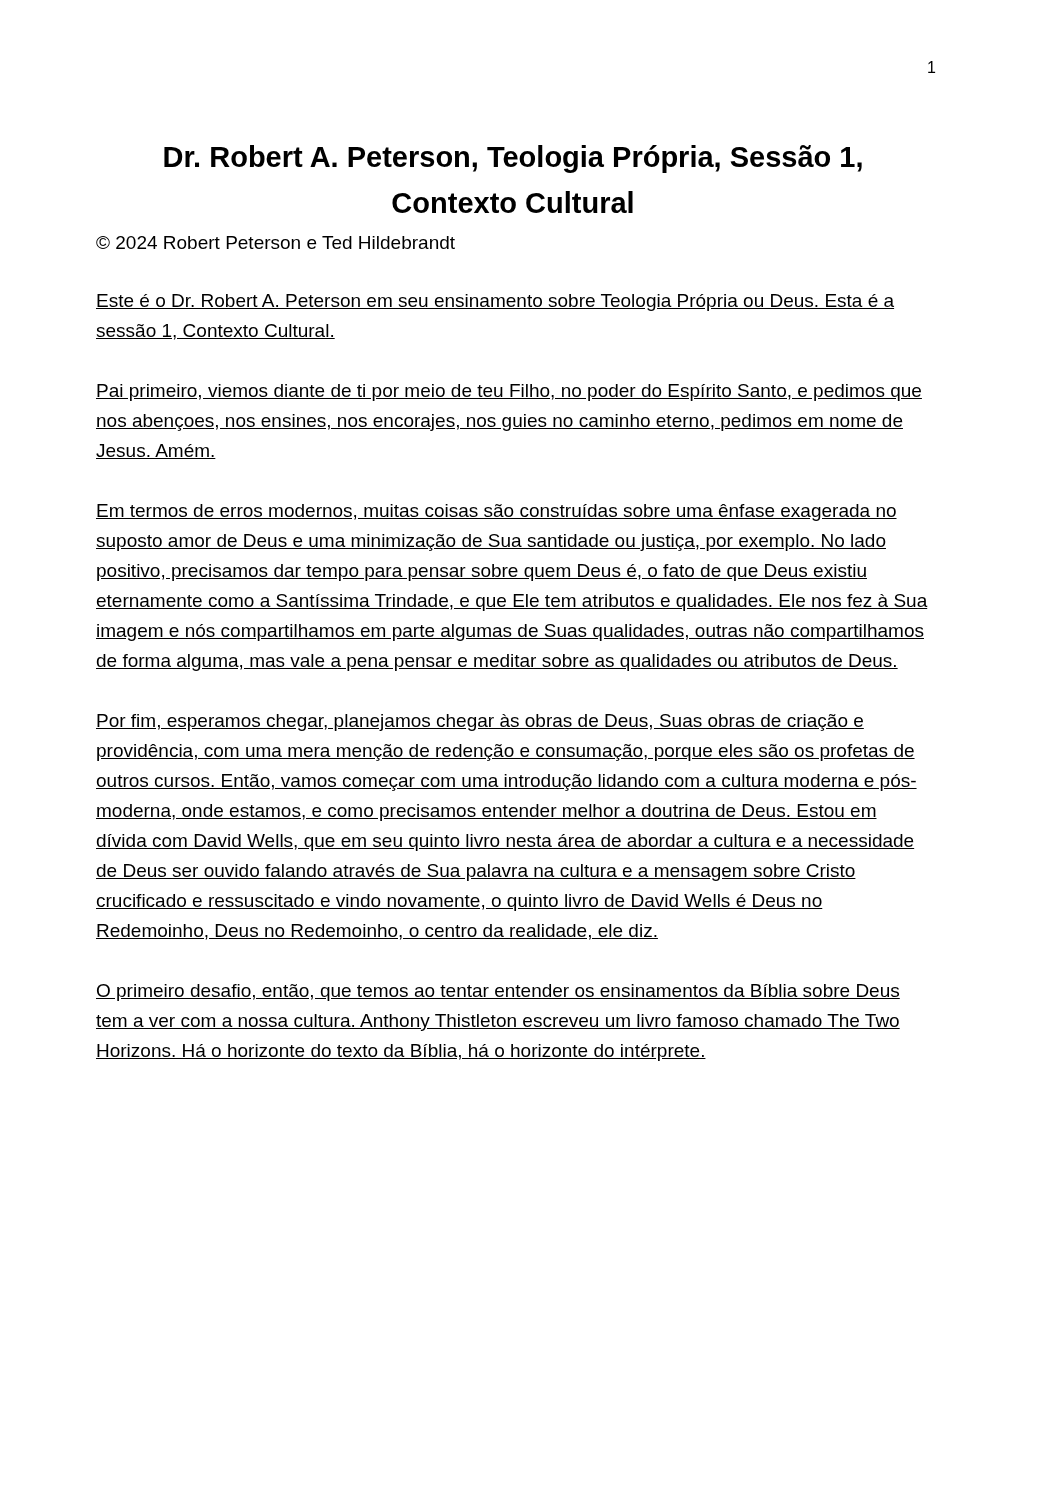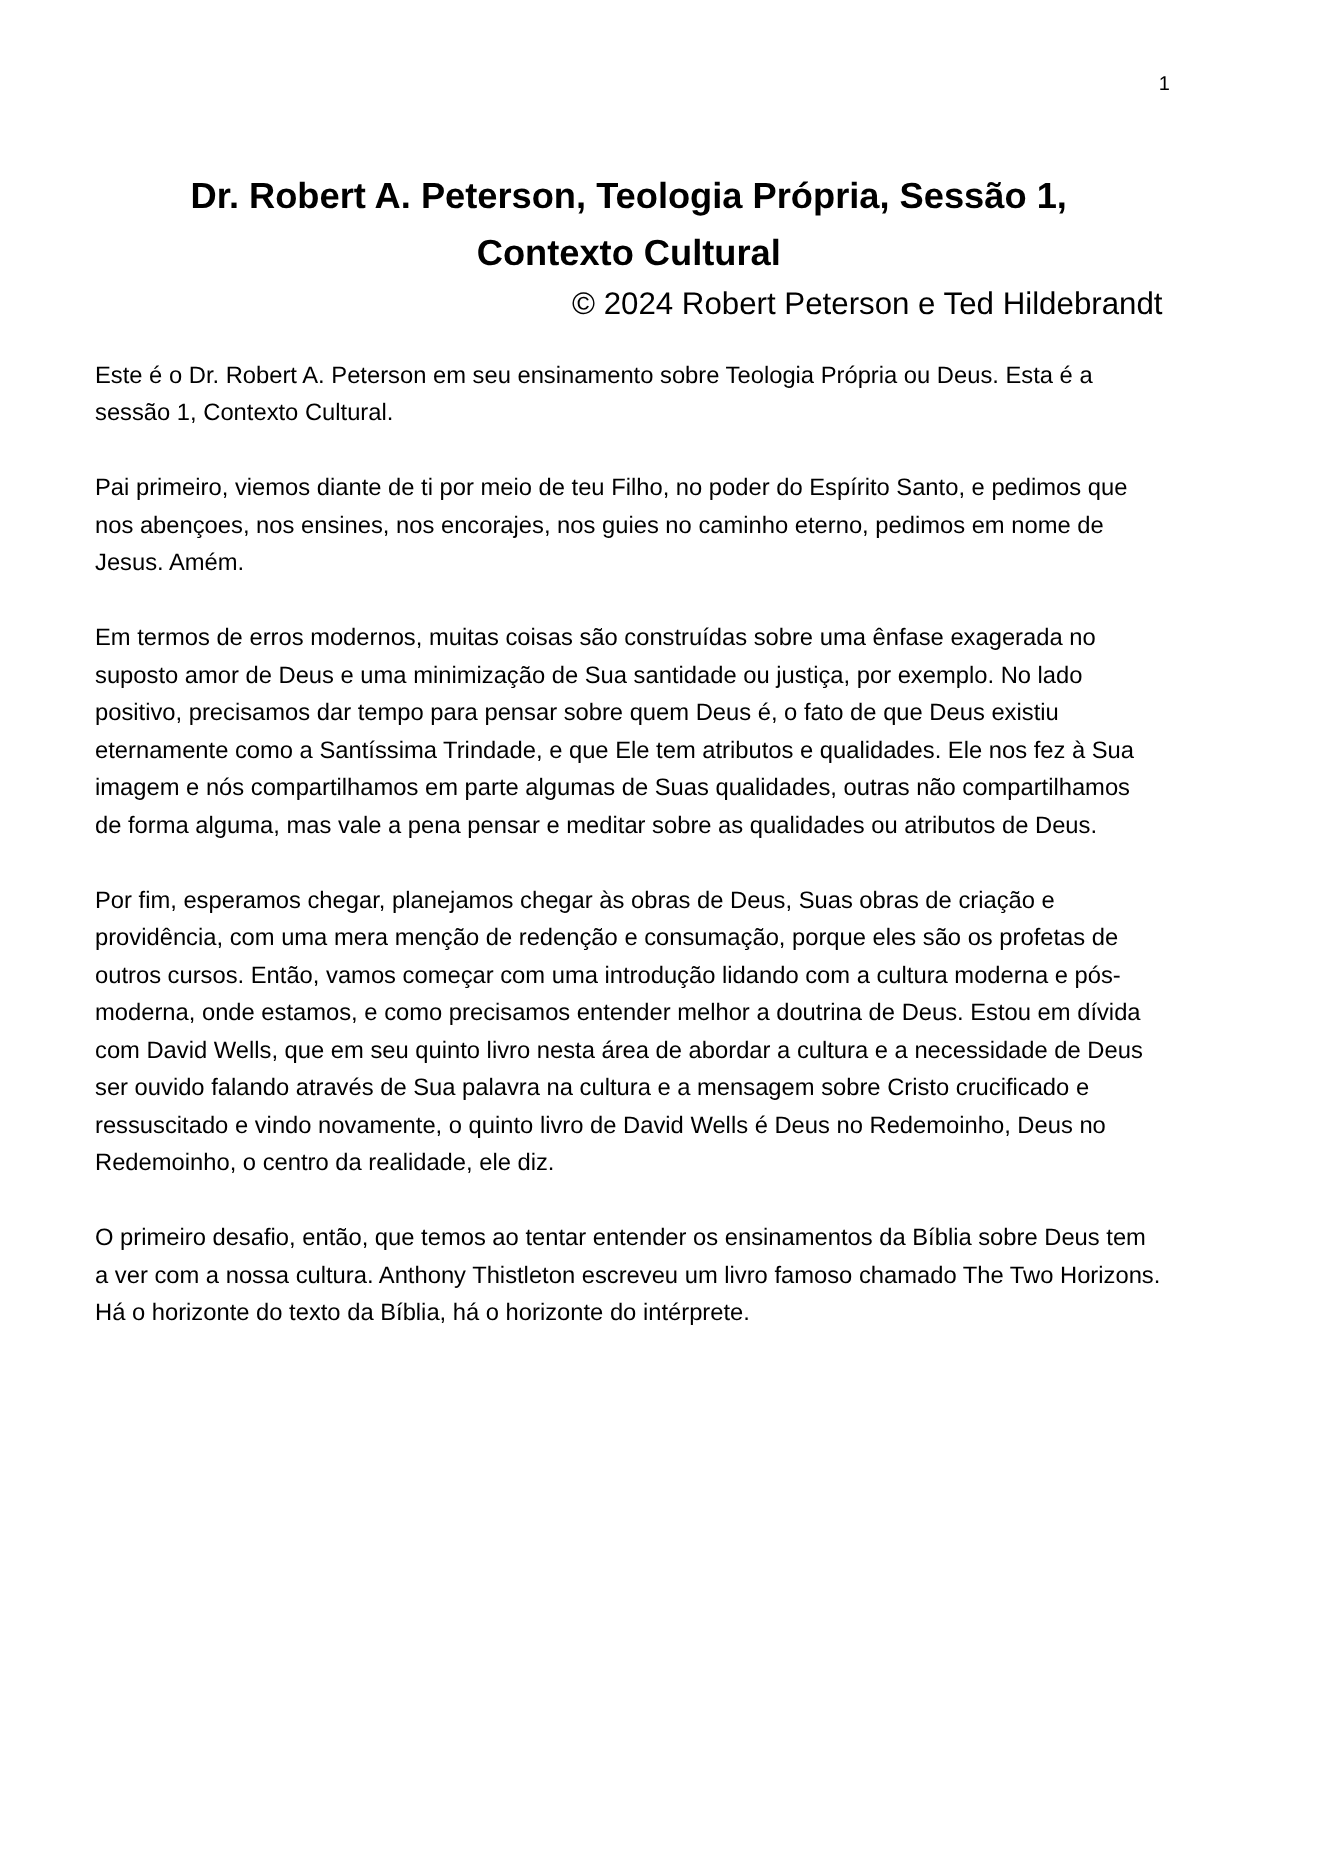--- a/index.html
+++ b/index.html
@@ -18,40 +18,41 @@
     overflow: hidden;
   }
   .page-number {
     position: absolute;
     top: 58px;
     right: 122px;
     font-size: 16px;
     line-height: 20px;
   }
   .content {
-    padding: 134px 128px 0 76px;
+    padding: 134px 128px 0 96px;
   }
   .title {
     text-align: center;
     font-weight: bold;
     font-size: 29px;
     line-height: 46px;
     margin: 0;
   }
   .title-line {
     display: block;
   }
   .copyright {
-    text-align: right;
-    font-size: 25px;
+    text-align: left;
+    font-size: 19px;
     line-height: 26px;
     margin: 4px 0 0 0;
   }
   .body-text {
     margin-top: 14px;
+    text-decoration: underline;
   }
   .body-text p {
     font-size: 19px;
     line-height: 30px;
     margin: 30px 0 0 0;
     text-align: left;
   }
 </style>
 </head>
 <body>

